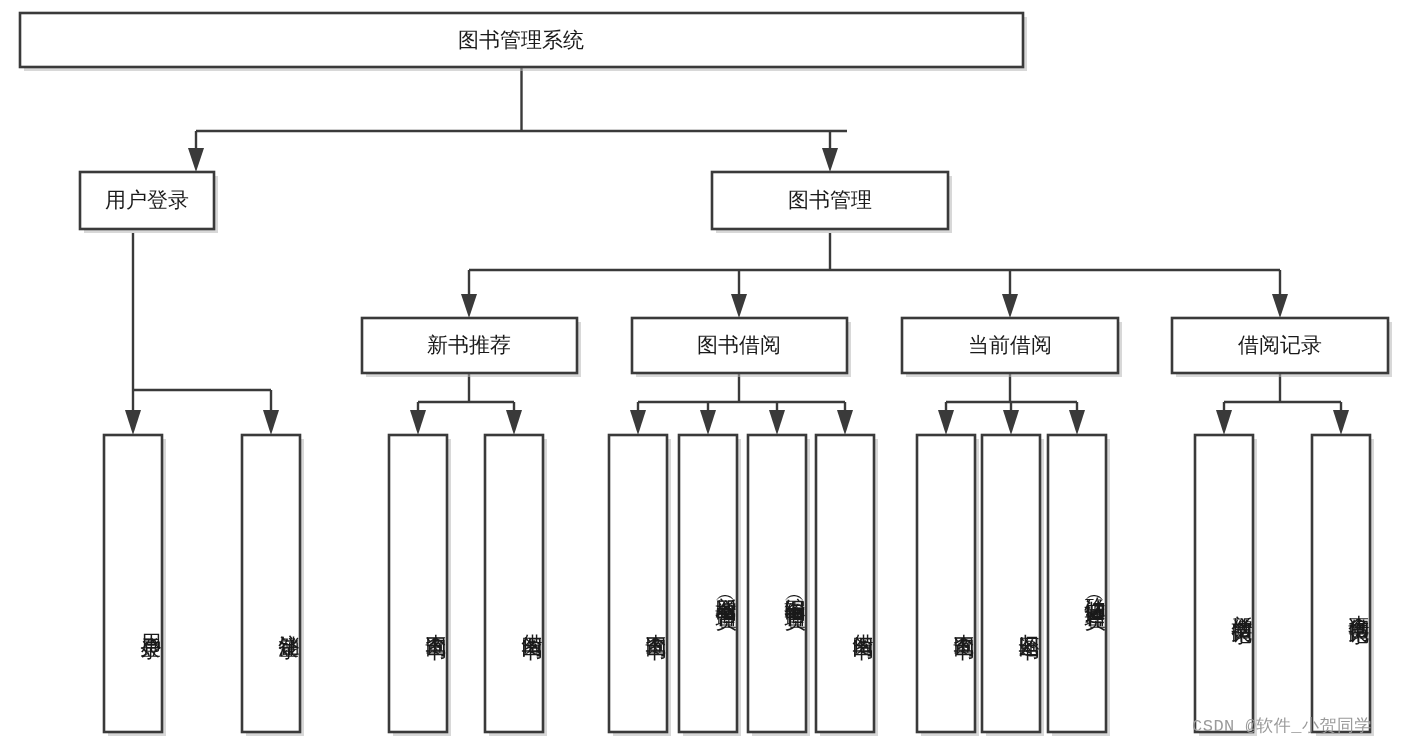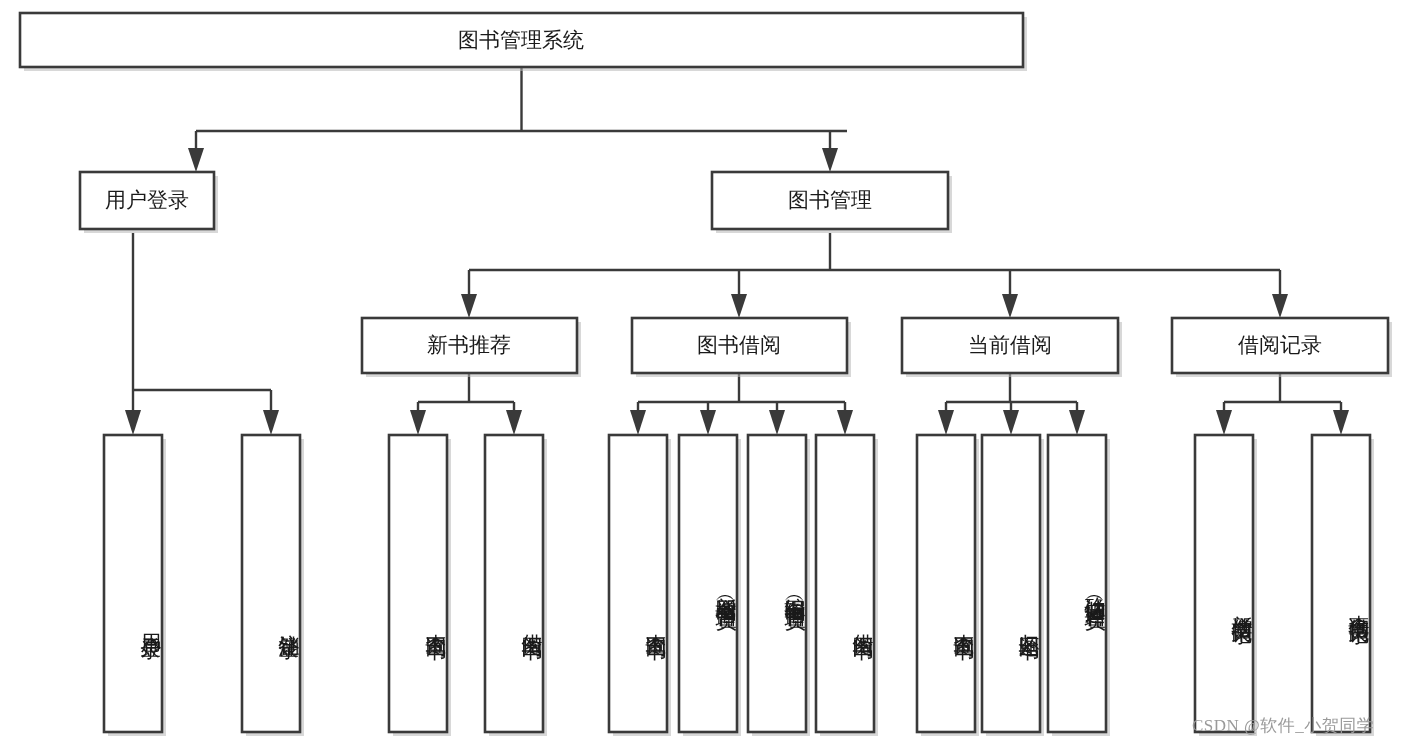--- a/index.html
+++ b/index.html
@@ -62,21 +62,21 @@
     text-orientation: upright;
     letter-spacing: 2px;
     line-height: 1;
     white-space: nowrap;
     text-align: center;
     pointer-events: none;
     user-select: none;
   }
   .watermark {
     position: absolute;
-    font-family: Liberation Serif, serif;
+    font-family: Liberation Mono, monospace;
     font-size: 17px;
     color: #9a9a9a;
     white-space: nowrap;
     left: 1192px;
     top: 714px;
     letter-spacing: 0.5px;
   }
 </style>
 </head>
 <body>

